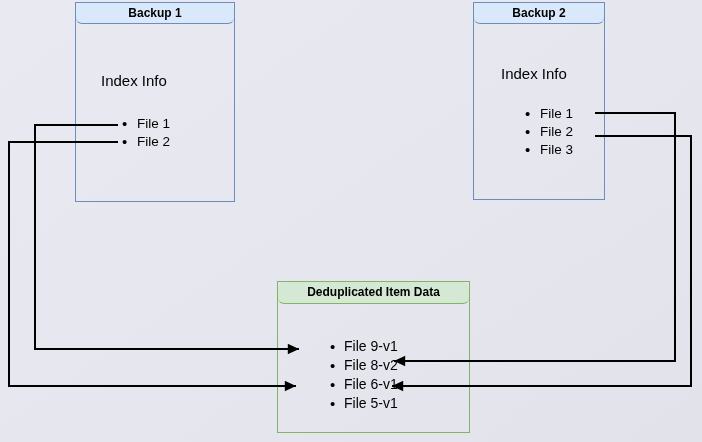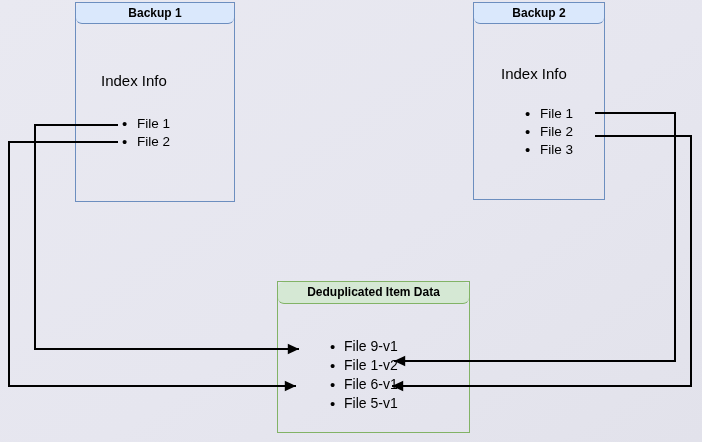--- a/index.html
+++ b/index.html
@@ -146,21 +146,21 @@
 
   <div class="box green" style="left:253px; top:281px; width:193px; height:152px;margin-left:24px;">
     <div class="box-header">Deduplicated Item Data</div>
     <ul class="filelist dedup" style="left:52px; top:55px;">
       <li>
         <span class="bullet">•</span>
         <span>File 9-v1</span>
       </li>
       <li>
         <span class="bullet">•</span>
-        <span>File 1-v2</span>
+        <span>File 8-v2</span>
       </li>
       <li>
         <span class="bullet">•</span>
         <span>File 6-v1</span>
       </li>
       <li>
         <span class="bullet">•</span>
         <span>File 5-v1</span>
       </li>
     </ul>

